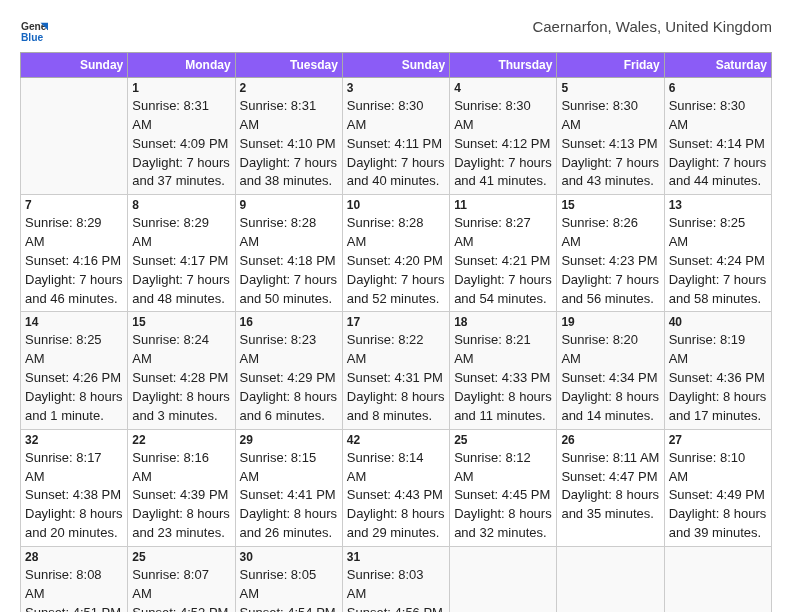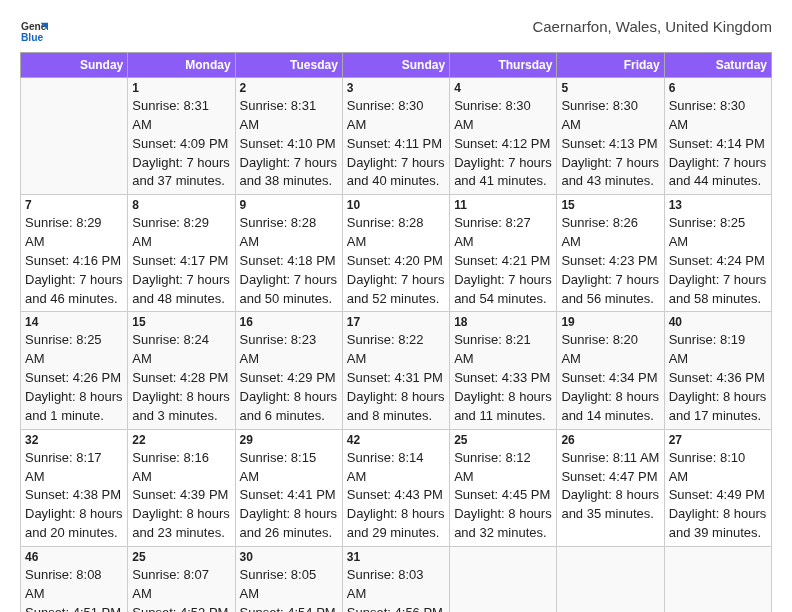--- a/index.html
+++ b/index.html
@@ -224,21 +224,21 @@
             <div class="day-num">26</div>
             <div class="day-detail">Sunrise: 8:11 AM<br>Sunset: 4:47 PM<br>Daylight: 8 hours and 35 minutes.</div>
           </td>
           <td>
             <div class="day-num">27</div>
             <div class="day-detail">Sunrise: 8:10 AM<br>Sunset: 4:49 PM<br>Daylight: 8 hours and 39 minutes.</div>
           </td>
         </tr>
         <tr>
           <td>
-            <div class="day-num">46</div>
+            <div class="day-num">28</div>
             <div class="day-detail">Sunrise: 8:08 AM<br>Sunset: 4:51 PM<br>Daylight: 8 hours and 42 minutes.</div>
           </td>
           <td>
             <div class="day-num">25</div>
             <div class="day-detail">Sunrise: 8:07 AM<br>Sunset: 4:52 PM<br>Daylight: 8 hours and 45 minutes.</div>
           </td>
           <td>
             <div class="day-num">30</div>
             <div class="day-detail">Sunrise: 8:05 AM<br>Sunset: 4:54 PM<br>Daylight: 8 hours and 49 minutes.</div>
           </td>

